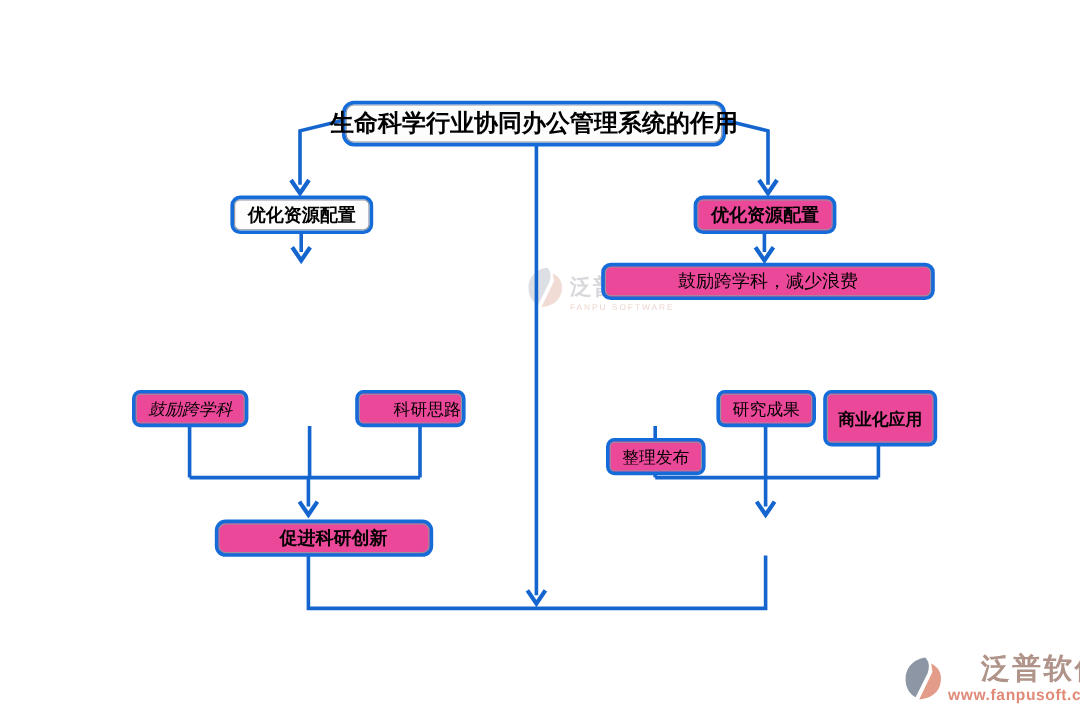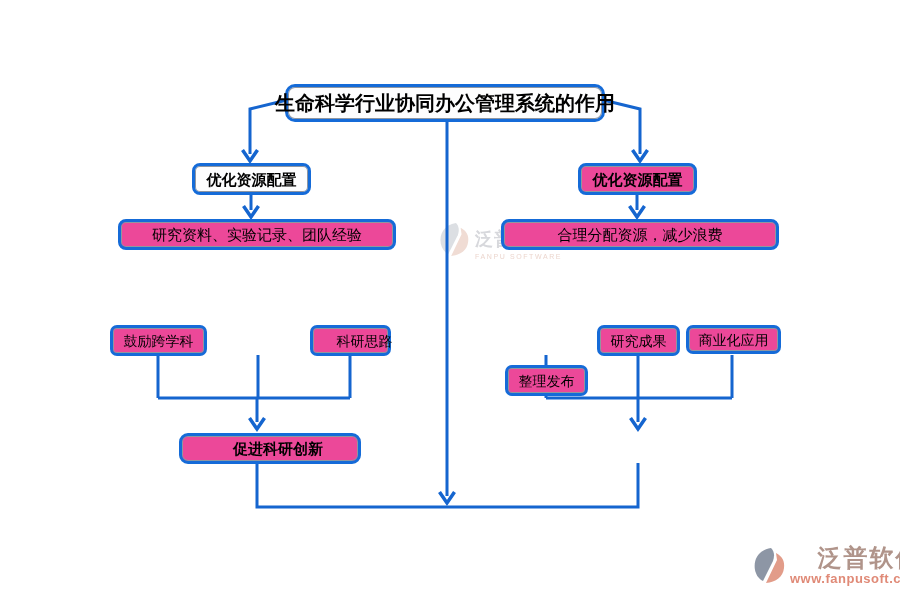--- a/index.html
+++ b/index.html
@@ -85,46 +85,43 @@
   </svg>
 
   <div class="node root white bold" style="left:285px;top:84px;width:320px;height:38px;">
     <span>生命科学行业协同办公管理系统的作用</span>
   </div>
 
   <div class="node white bold" style="left:192px;top:163px;width:119px;height:32px;">
     <span>优化资源配置</span>
   </div>
 
-  <div class="node" style="left:118px;top:219px;width:278px;height:31px;">
-    <span>研究资料、实验记录、团队经验</span>
-  </div>
 
   <div class="node bold" style="left:578px;top:163px;width:119px;height:32px;">
     <span>优化资源配置</span>
   </div>
 
   <div class="node" style="left:501px;top:219px;width:278px;height:31px;">
-    <span>合理分配资源，减少浪费</span>
+    <span>鼓励跨学科，减少浪费</span>
   </div>
 
-  <div class="node small" style="left:110px;top:325px;width:97px;height:31px;">
+  <div class="node small" style="left:110px;top:325px;width:97px;height:31px;font-style:italic;">
     <span>鼓励跨学科</span>
   </div>
-  <div class="node small" style="left:310px;top:325px;width:81px;height:31px;padding-left:28px;">
+  <div class="node small" style="left:296px;top:325px;width:92px;height:31px;padding-left:28px;">
     <span>科研思路</span>
   </div>
 
   <div class="node small" style="left:505px;top:325px;width:83px;height:31px;margin-top:40px;">
     <span>整理发布</span>
   </div>
   <div class="node small" style="left:597px;top:325px;width:83px;height:31px;text-align:center;">
     <span>研究成果</span>
   </div>
-  <div class="node small" style="left:686px;top:325px;width:95px;height:29px;">
+  <div class="node small" style="left:686px;top:325px;width:95px;height:47px;font-weight:bold;">
     <span>商业化应用</span>
   </div>
 
   <div class="node outcome bold" style="left:179px;top:433px;width:182px;height:31px;">
     <span>促进科研创新</span>
   </div>
 
 
   <div class="footer-logo">
     <svg width="36" height="40" viewBox="0 0 36 38">

